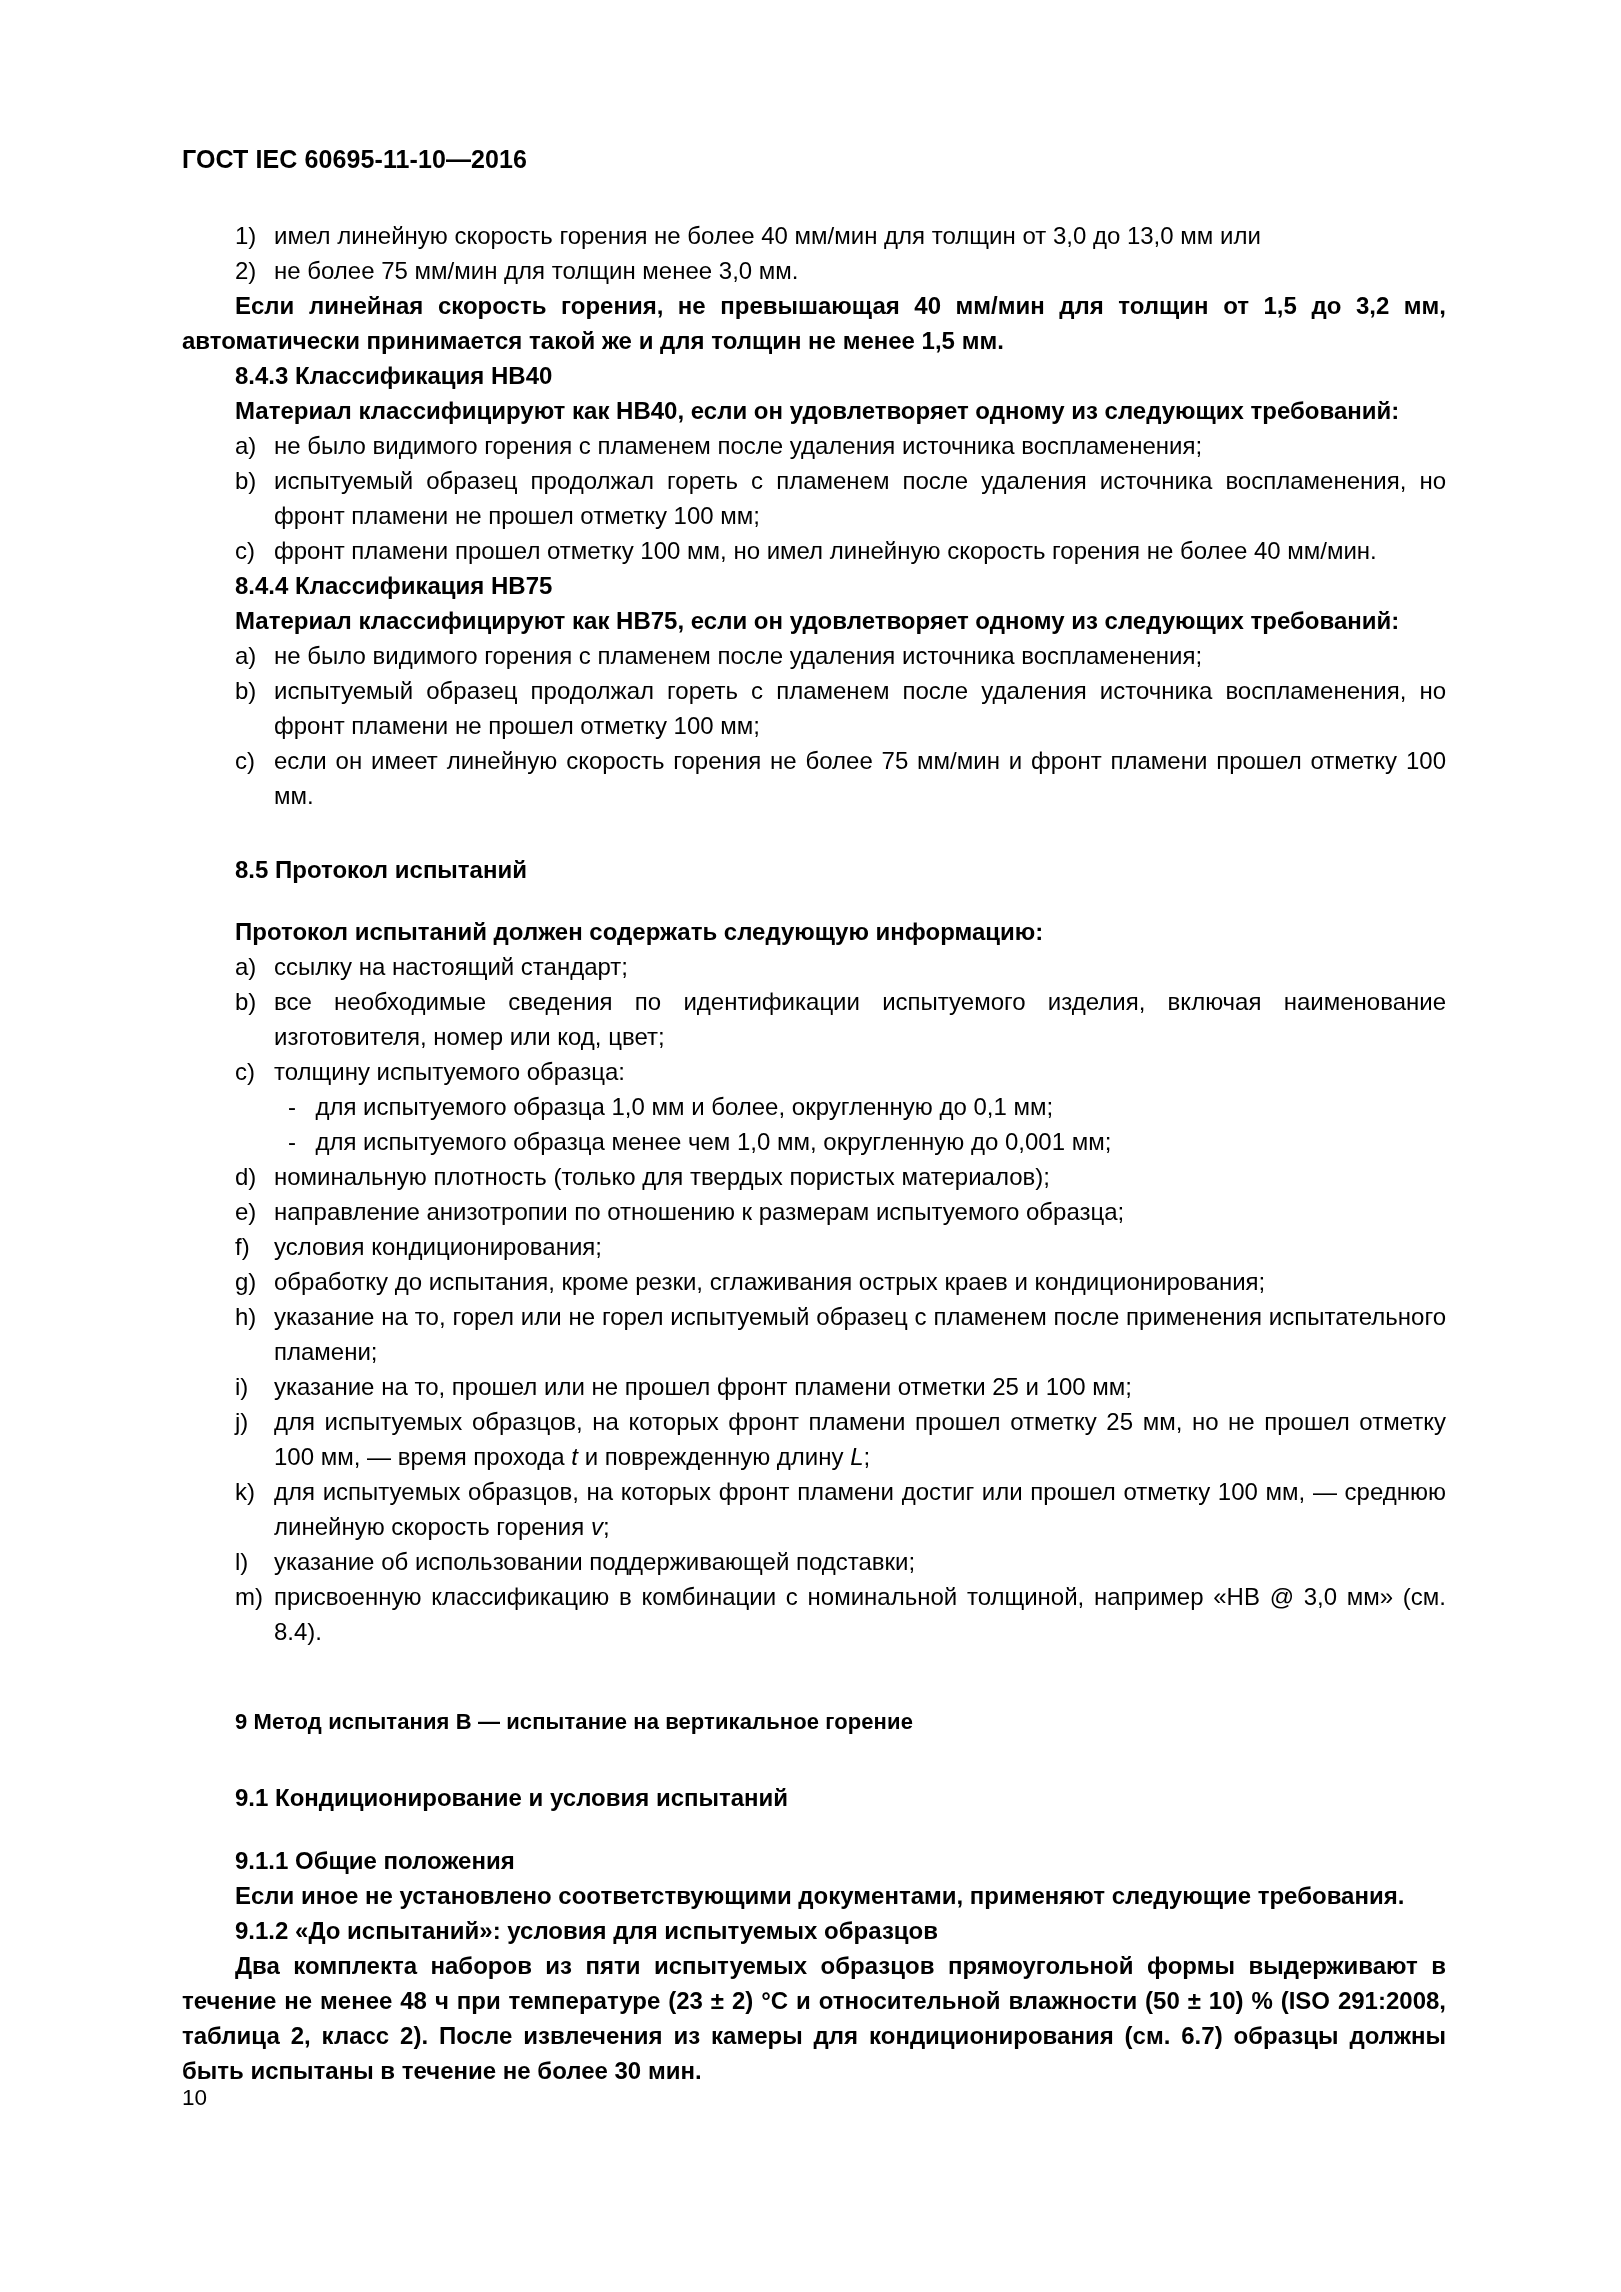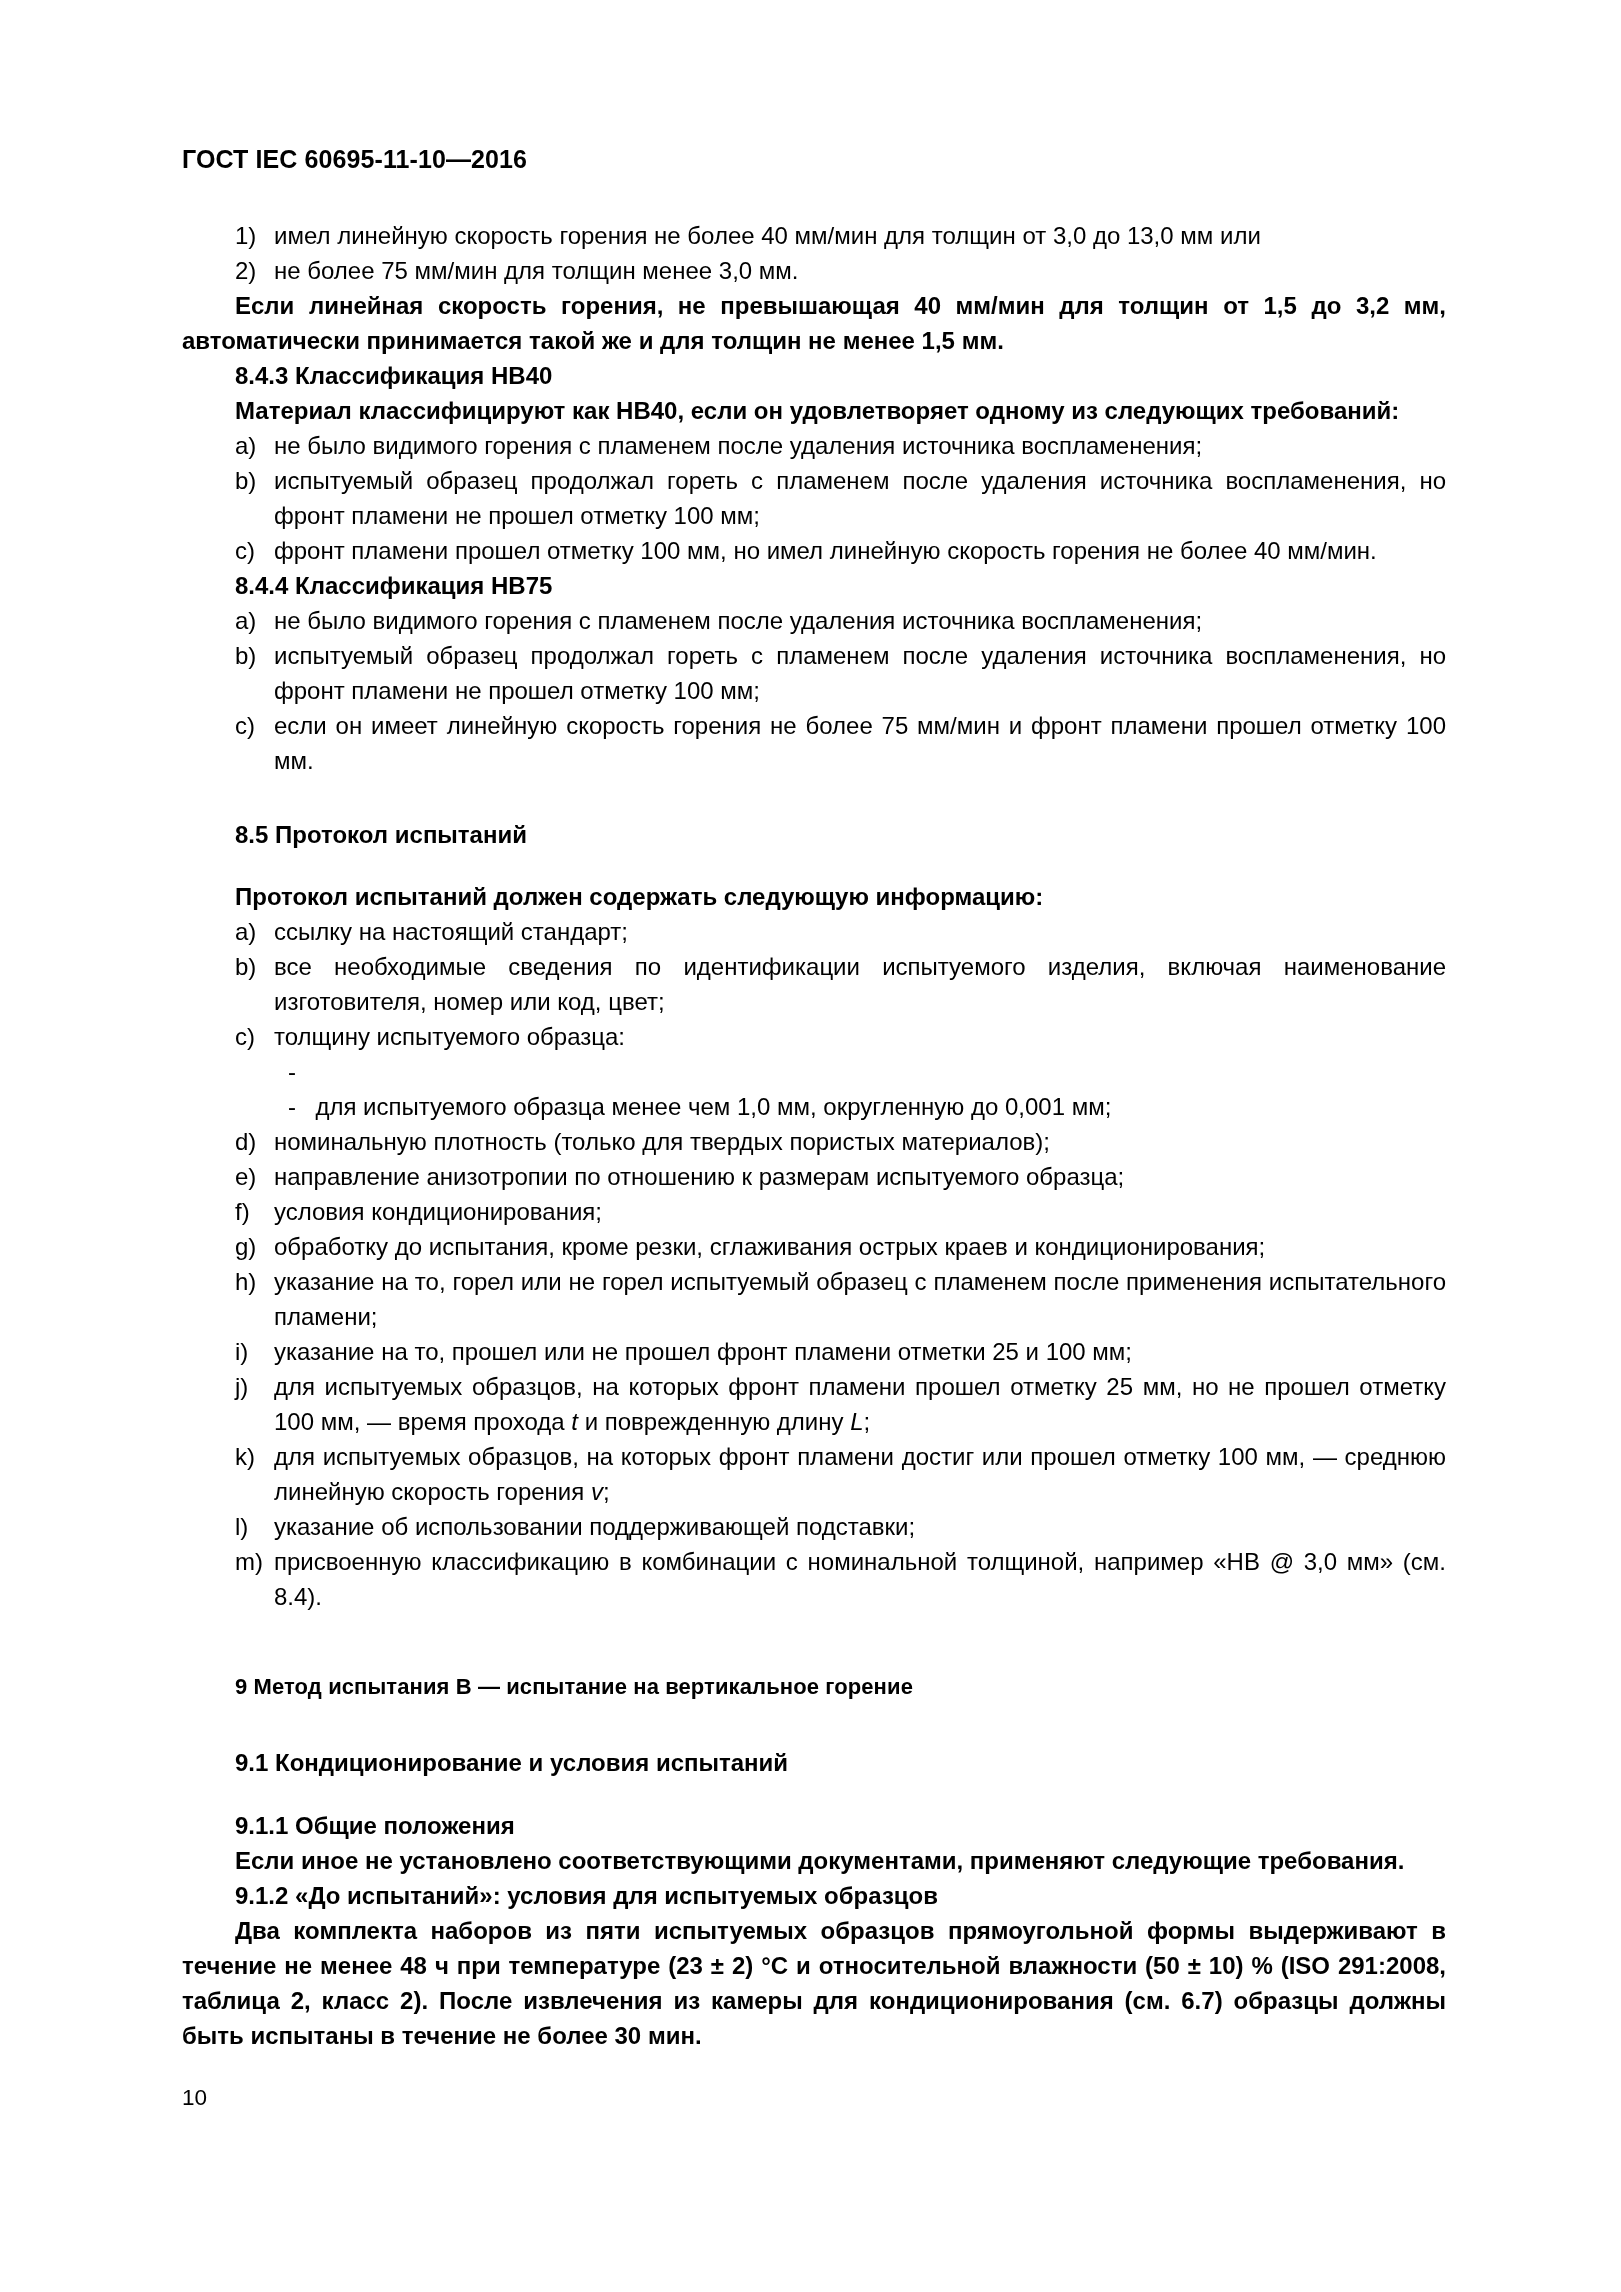--- a/index.html
+++ b/index.html
@@ -156,20 +156,21 @@
       <div class="li lvl-a">
         <span class="marker">b)</span>
         <span class="txt">испытуемый образец продолжал гореть с пламенем после удаления источника воспламенения, но фронт пламени не прошел отметку 100 мм;</span>
       </div>
       <div class="li lvl-a">
         <span class="marker">c)</span>
         <span class="txt">фронт пламени прошел отметку 100 мм, но имел линейную скорость горения не более 40 мм/мин.</span>
       </div>
 
       <h3 class="sub">8.4.4 Классификация HB75</h3>
+      <p class="ind">Материал классифицируют как HB75, если он удовлетворяет одному из следующих требований:</p>
 
       <div class="li lvl-a">
         <span class="marker">a)</span>
         <span class="txt">не было видимого горения с пламенем после удаления источника воспламенения;</span>
       </div>
       <div class="li lvl-a">
         <span class="marker">b)</span>
         <span class="txt">испытуемый образец продолжал гореть с пламенем после удаления источника воспламенения, но фронт пламени не прошел отметку 100 мм;</span>
       </div>
       <div class="li lvl-a">
@@ -189,20 +190,21 @@
       <div class="li lvl-a">
         <span class="marker">b)</span>
         <span class="txt">все необходимые сведения по идентификации испытуемого изделия, включая наименование изготовителя, номер или код, цвет;</span>
       </div>
       <div class="li lvl-a">
         <span class="marker">c)</span>
         <span class="txt">толщину испытуемого образца:</span>
       </div>
       <div class="li lvl-dash">
         <span class="marker">-</span>
+        <span class="txt">для испытуемого образца 1,0 мм и более, округленную до 0,1 мм;</span>
       </div>
       <div class="li lvl-dash">
         <span class="marker">-</span>
         <span class="txt">для испытуемого образца менее чем 1,0 мм, округленную до 0,001 мм;</span>
       </div>
       <div class="li lvl-a">
         <span class="marker">d)</span>
         <span class="txt">номинальную плотность (только для твердых пористых материалов);</span>
       </div>
       <div class="li lvl-a">

